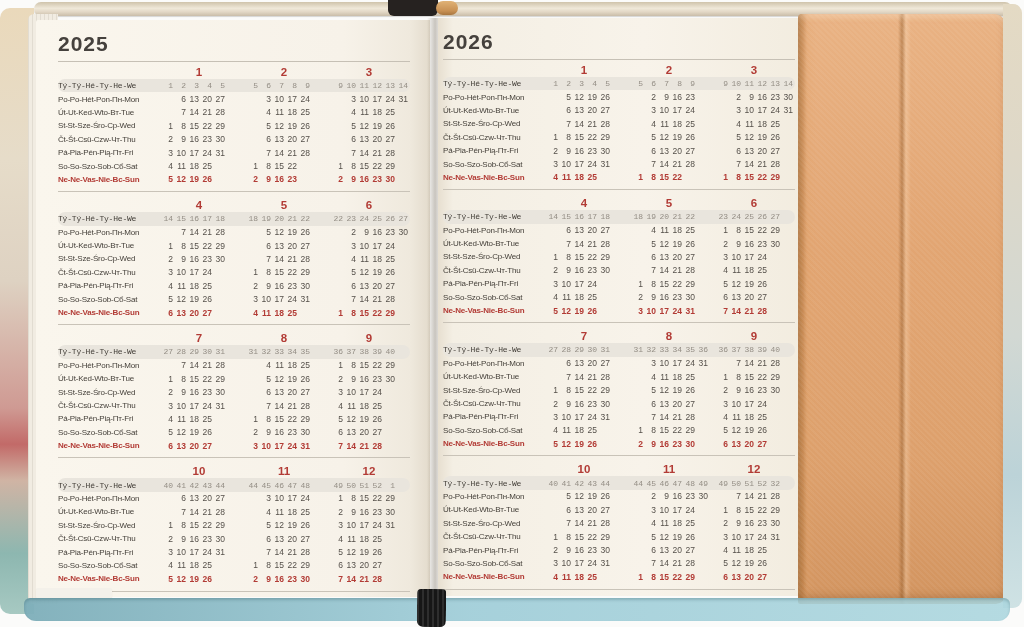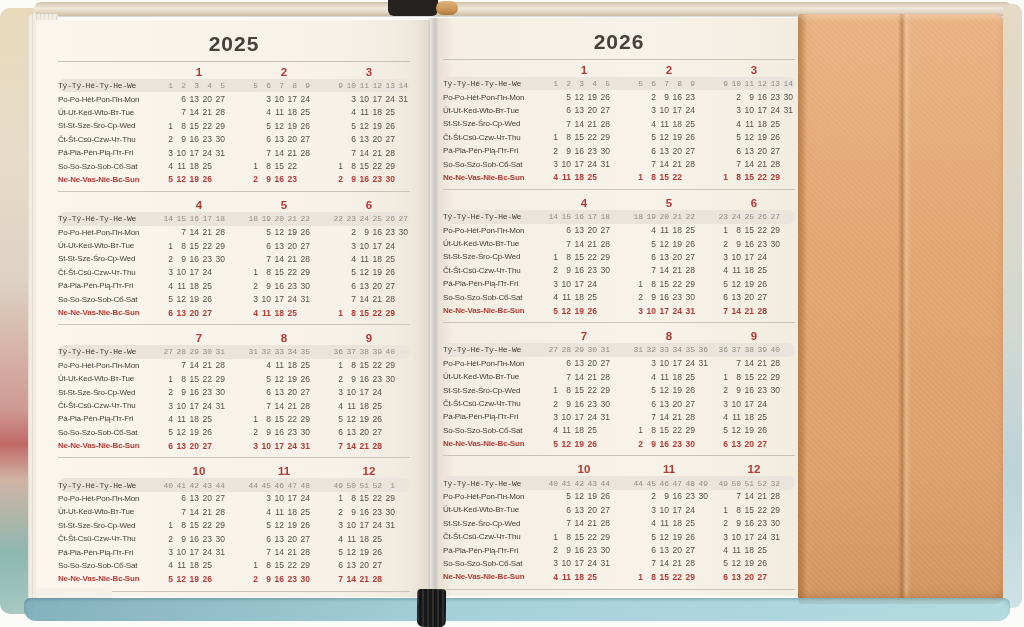--- a/index.html
+++ b/index.html
@@ -85,21 +85,21 @@
     border-radius:4px 4px 6px 6px;
     transform:rotate(.6deg);
   }
 
   
   .page-content { position:absolute; top:0; bottom:0; }
   .page-content.left  { left:22px; width:352px; }
   .page-content.right { left:5px;  width:352px; }
   .year-title {
     margin-top:10px; height:27px; line-height:27px;
-    text-align:center; font-size:21px; font-weight:bold;
+    font-size:21px; font-weight:bold;
     color:#45413d; letter-spacing:1px;
   }
   .title-divider { height:1px; background:#c6c0b5; margin:4px 0 1px; }
   .group { padding-top:1px; }
   .hdr-row { display:flex; align-items:center; height:15px; }
   .hdr-row .lbl { width:95px; flex:none; }
   .m-num {
     width:78px; flex:none; margin-left:7px; text-align:center;
     color:var(--red); font-weight:bold; font-size:11.5px;
   }

